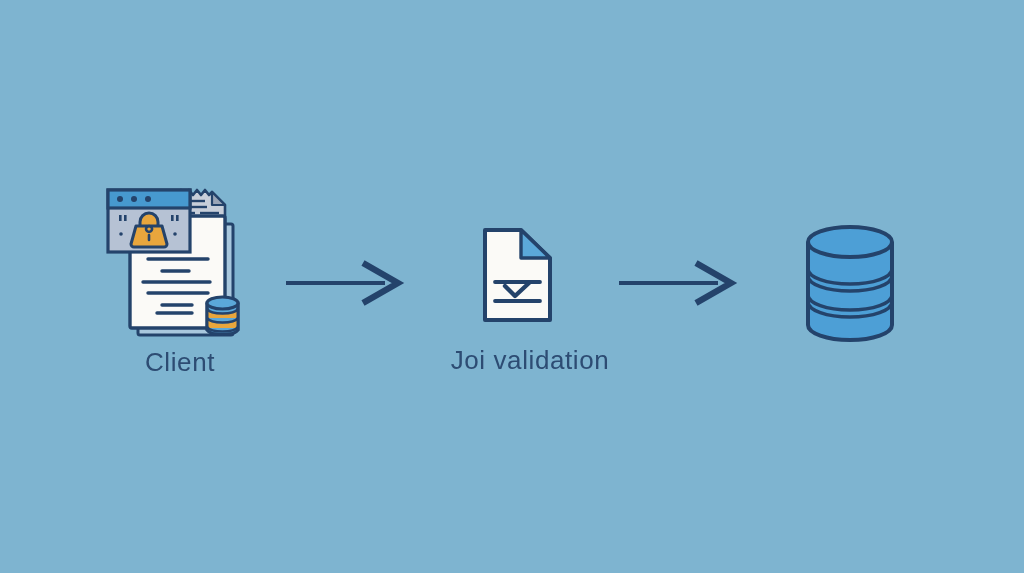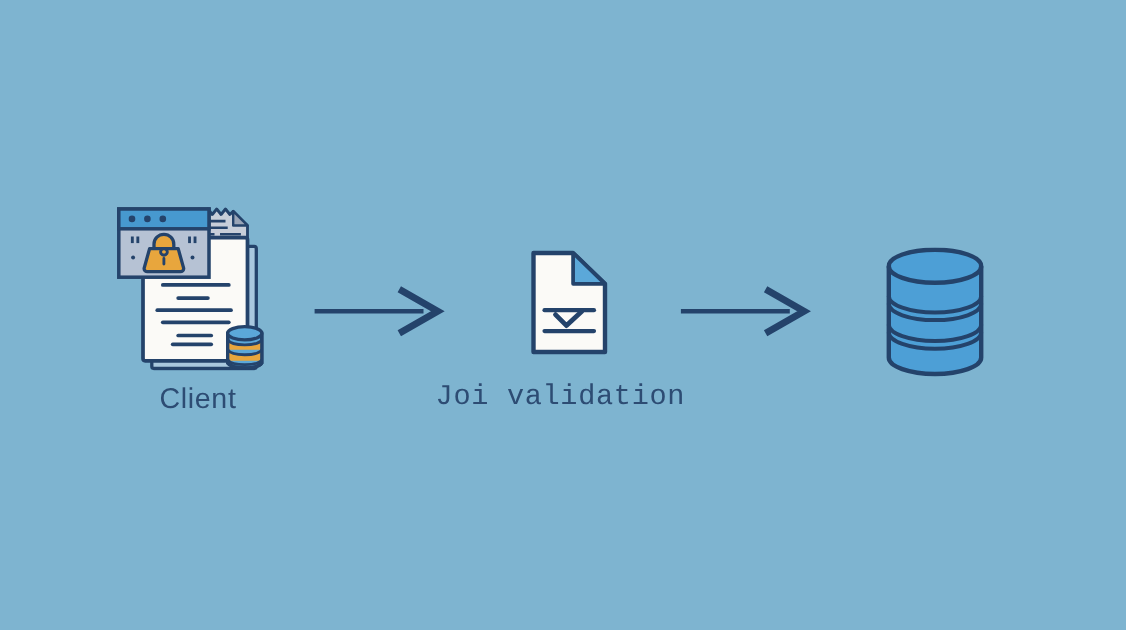--- a/index.html
+++ b/index.html
@@ -102,21 +102,21 @@
 
   <div class="abs" style="left:480px; top:226px;">
     <svg width="75" height="98" viewBox="0 0 75 98">
       <path d="M5,4 L41,4 L70,32 L70,94 L5,94 Z" fill="#fbfaf7" stroke="#24436b" stroke-width="4" stroke-linejoin="round"></path>
       <path d="M41,4 L41,32 L70,32 Z" fill="#5ba8d9" stroke="#24436b" stroke-width="3.4" stroke-linejoin="round"></path>
       <line x1="15" y1="56" x2="60" y2="56" stroke="#24436b" stroke-width="3.8" stroke-linecap="round"></line>
       <line x1="15" y1="75" x2="60" y2="75" stroke="#24436b" stroke-width="3.8" stroke-linecap="round"></line>
       <polyline points="25,60 35,70 49,57" fill="none" stroke="#24436b" stroke-width="4.4" stroke-linecap="round" stroke-linejoin="round"></polyline>
     </svg>
   </div>
-  <div class="node-label" style="left:396px; top:345px;font-family:Liberation Mono, monospace;">Joi validation</div>
+  <div class="node-label" style="left:420px; top:345px;">Joi validation</div>
 
   <div class="abs" style="left:618px; top:258px;">
     <svg width="120" height="50" viewBox="0 0 120 50">
       <line x1="1" y1="25" x2="100" y2="25" stroke="#24436b" stroke-width="4.2"></line>
       <polyline points="78,5 113,25 78,45" fill="none" stroke="#24436b" stroke-width="6.2"></polyline>
     </svg>
   </div>
 
   <div class="abs" style="left:805px; top:225px;">
     <svg width="90" height="120" viewBox="0 0 90 120">

